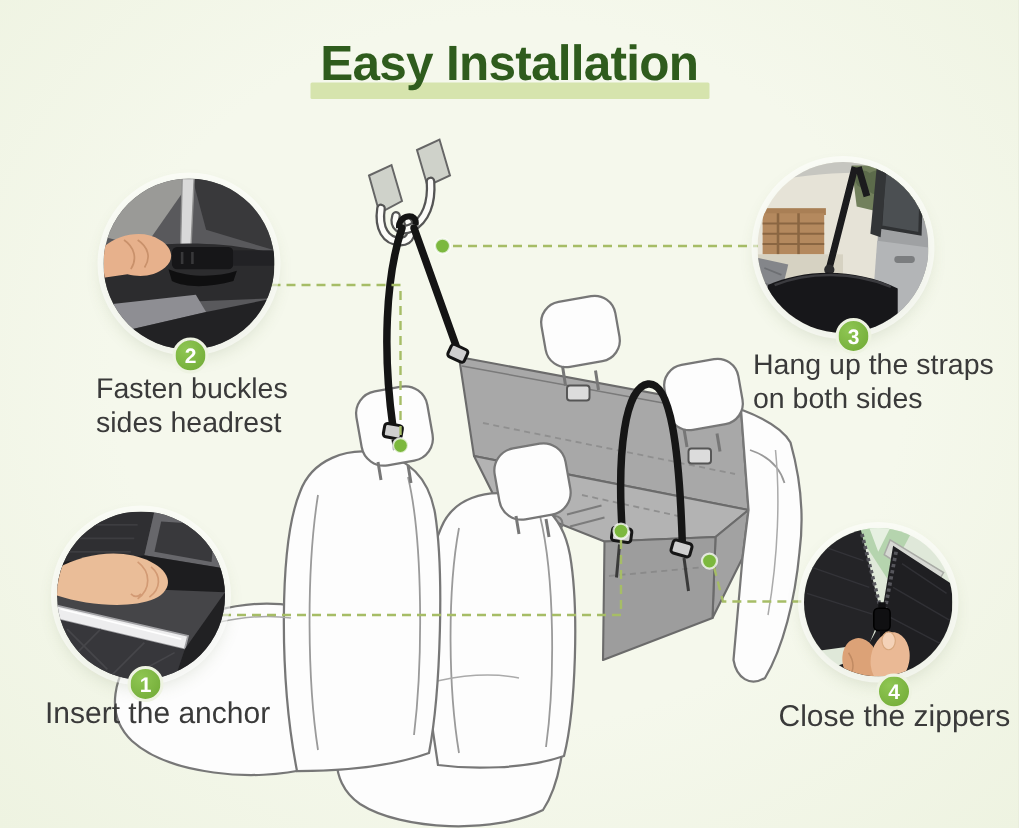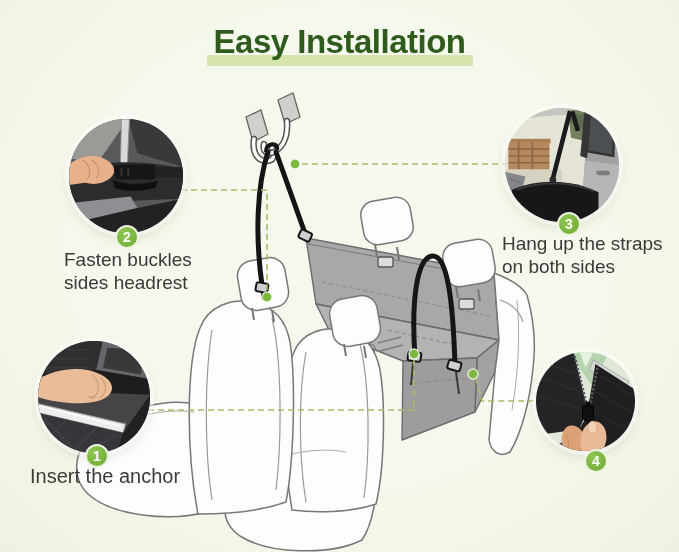--- a/index.html
+++ b/index.html
@@ -214,14 +214,17 @@
     <span>Fasten buckles</span>
     <span>sides headrest</span>
   </div>
   <div class="caption" style="left:502px;top:232px;">
     <span>Hang up the straps</span>
     <span>on both sides</span>
   </div>
   <div class="caption" style="left:30px;top:464px;font-size:20px;">
     <span>Insert the anchor</span>
   </div>
+  <div class="caption" style="left:519px;top:466px;font-size:20px;">
+    <span>Close the zippers</span>
+  </div>
 
 </div>
 
 </body></html>

